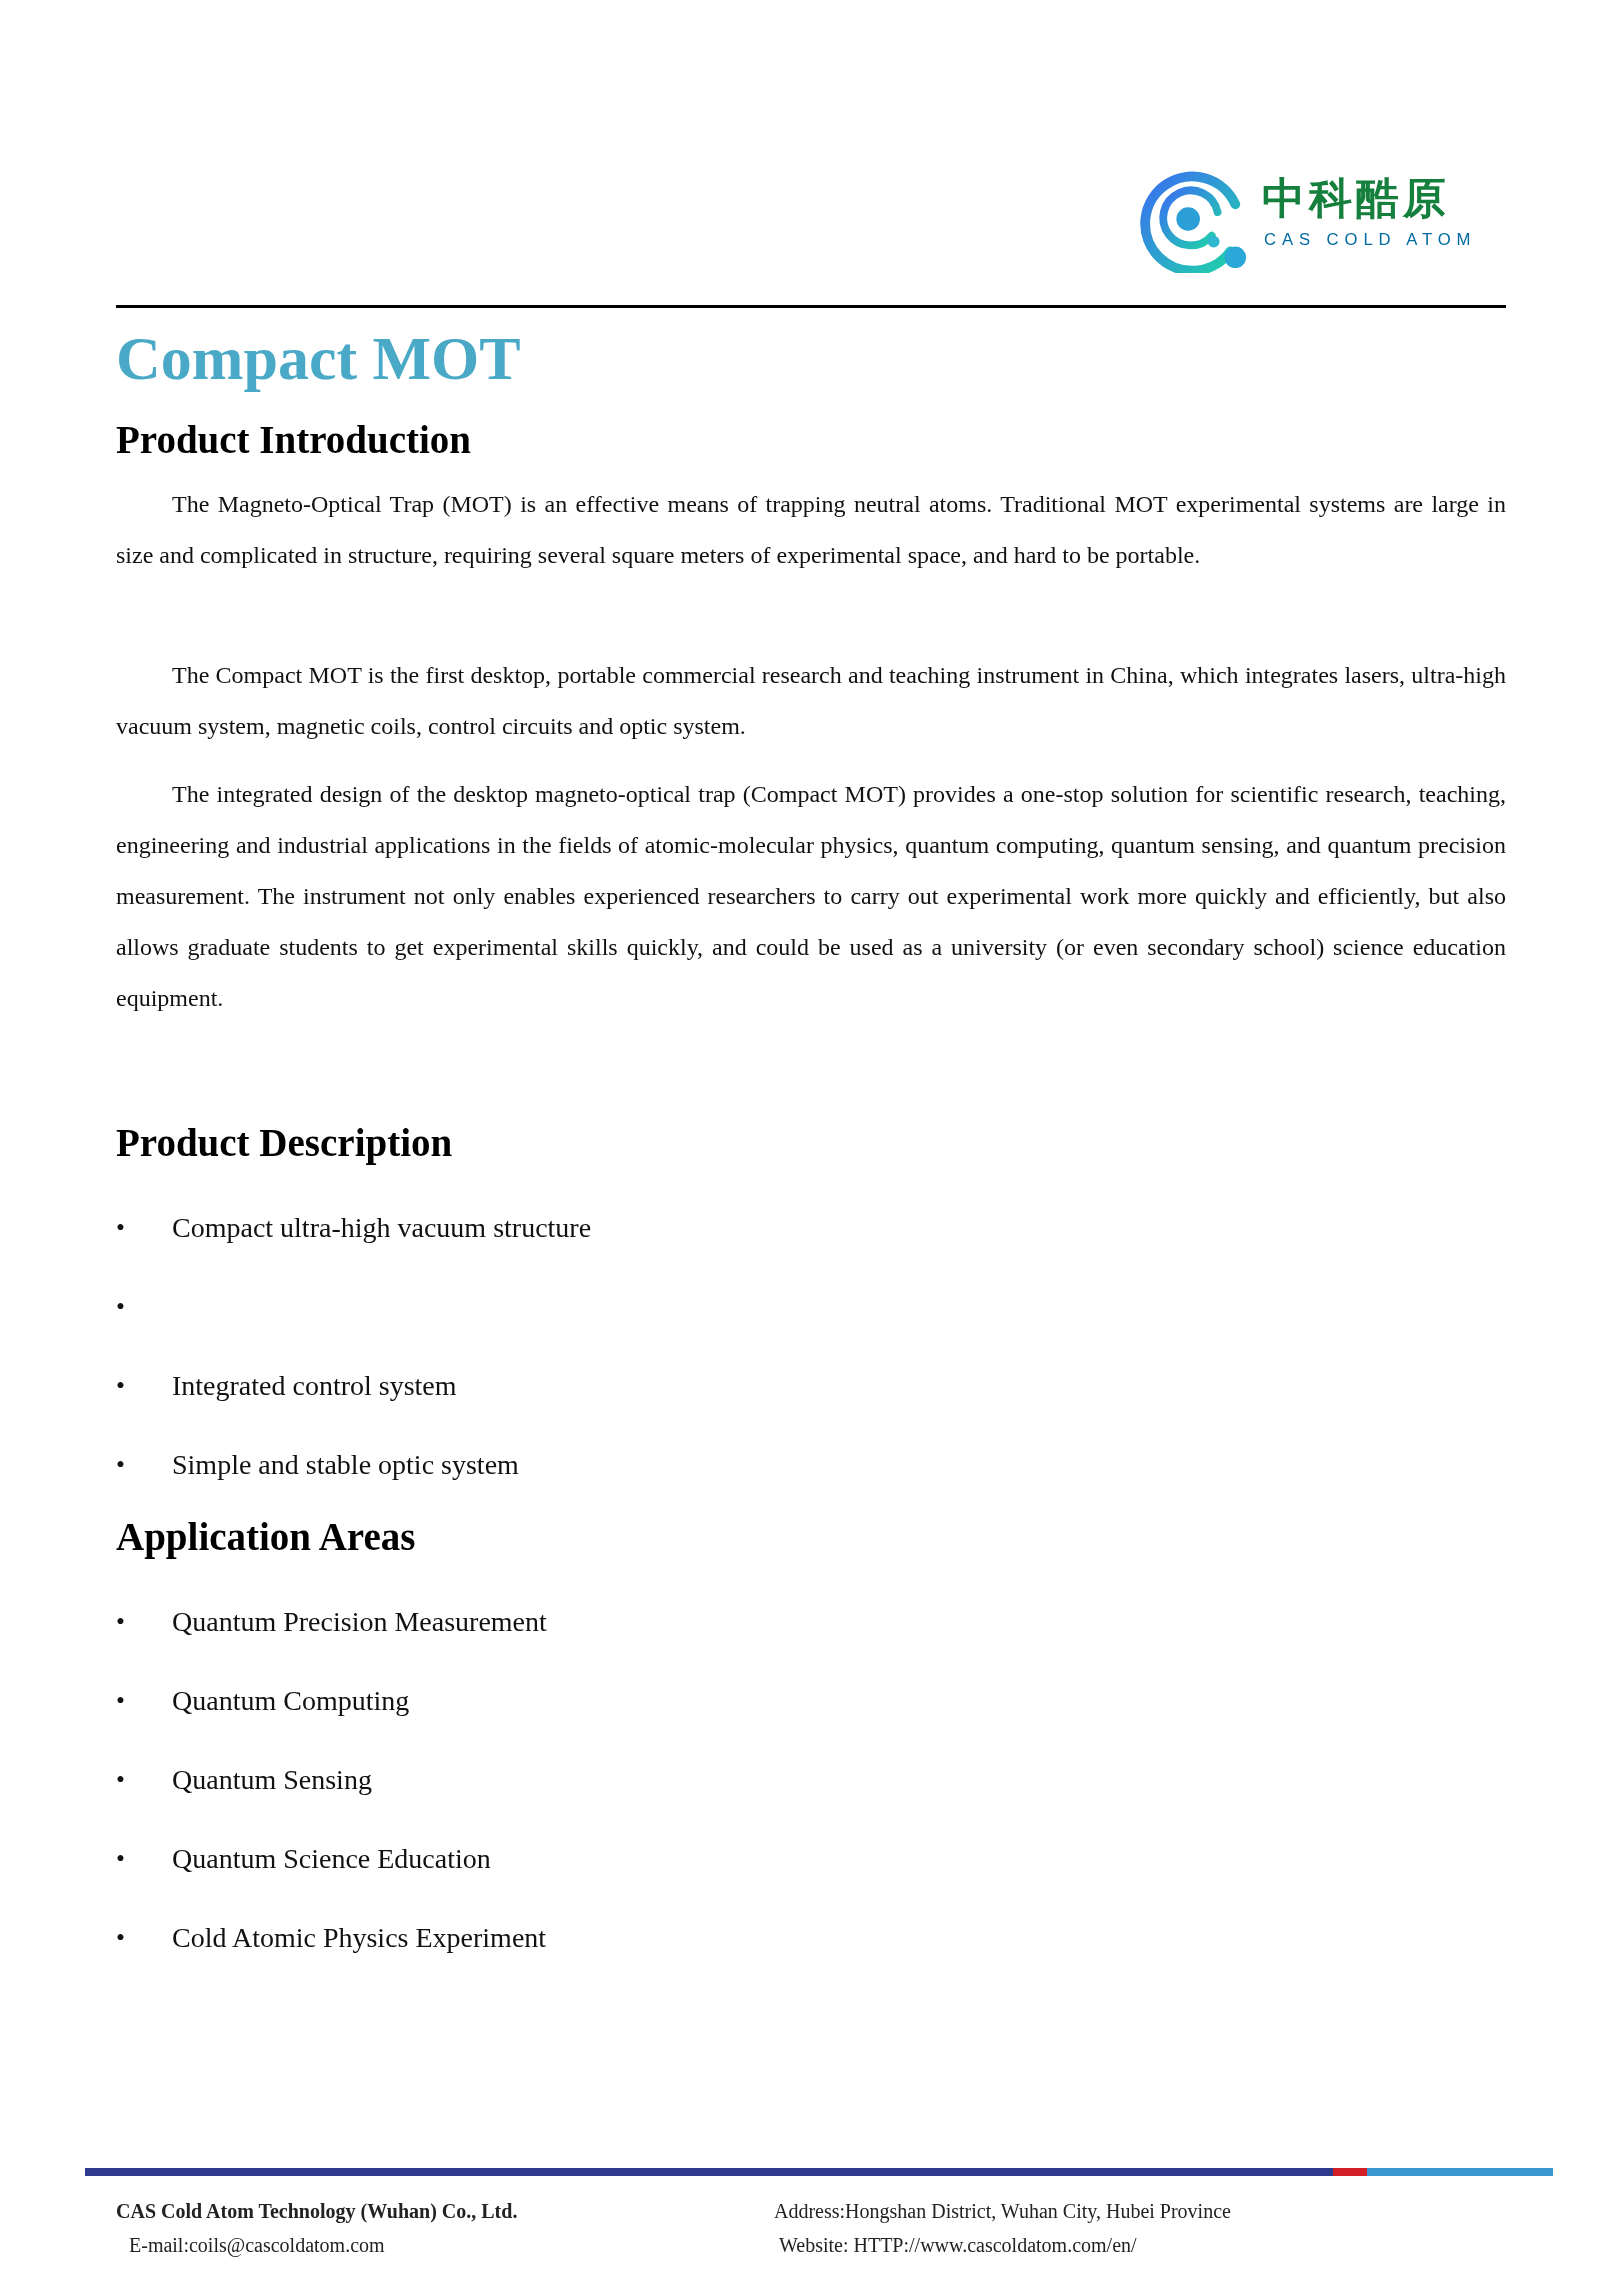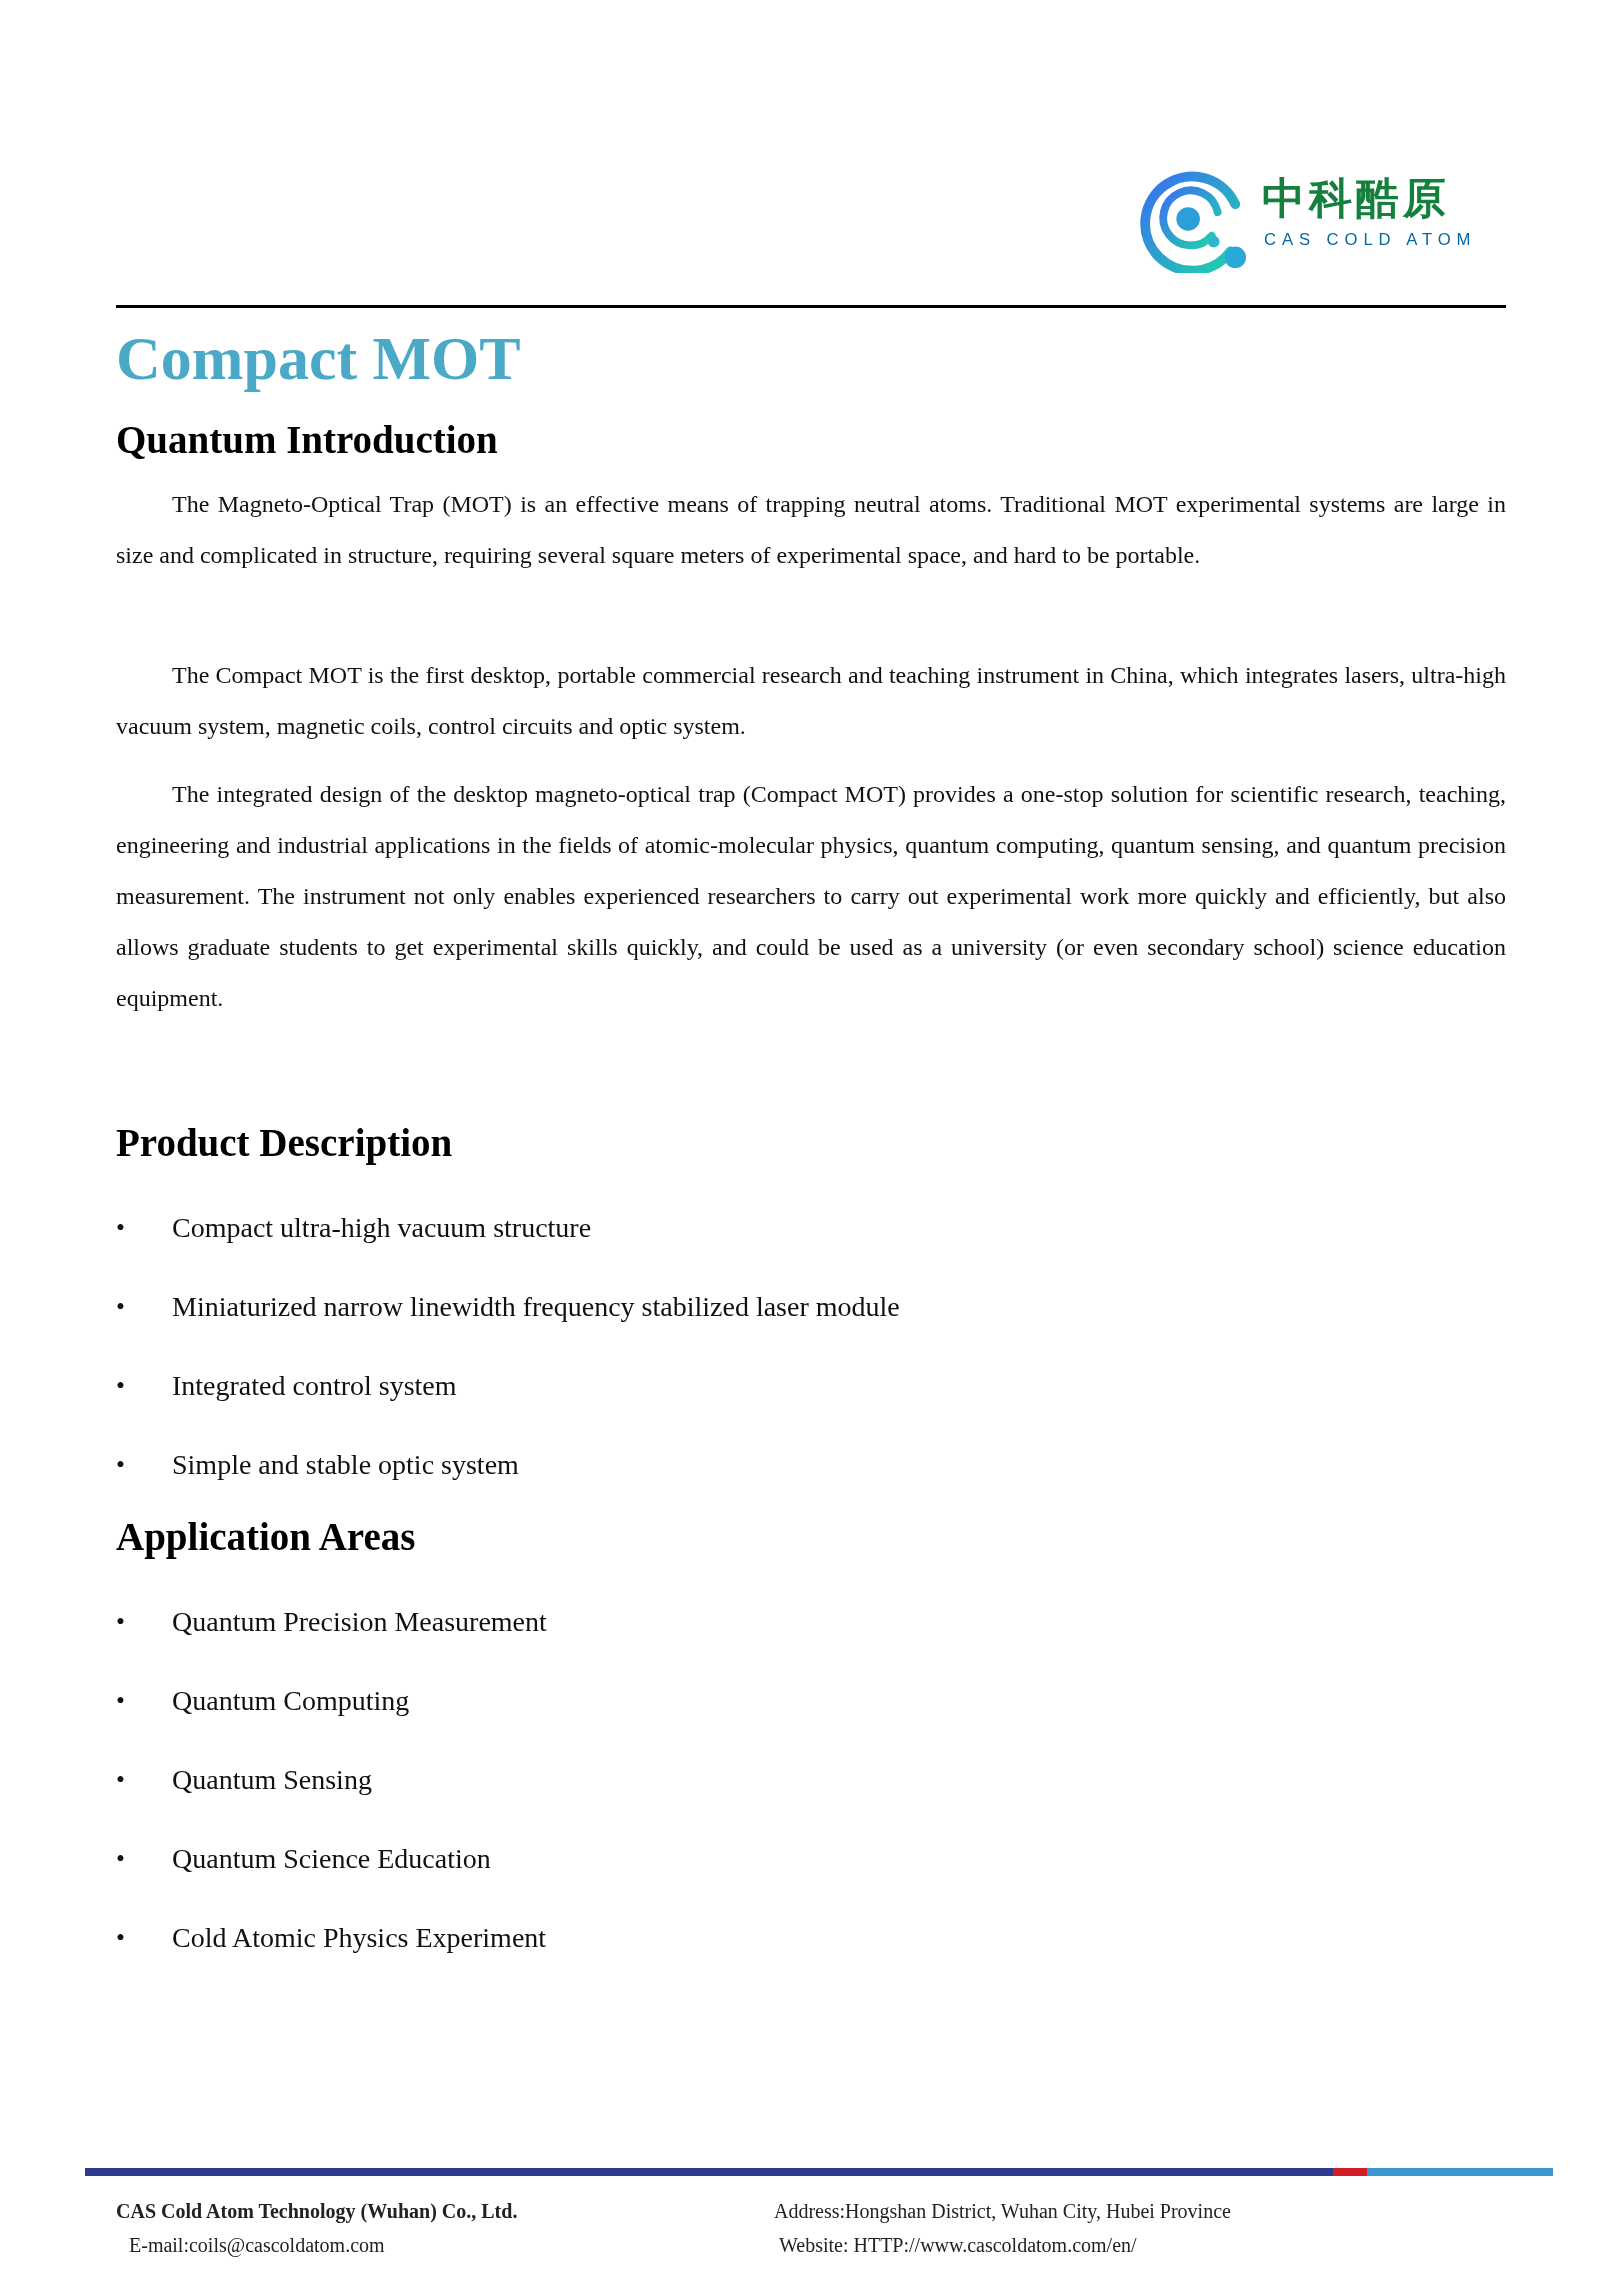--- a/index.html
+++ b/index.html
@@ -42,34 +42,33 @@
     <circle cx="100" cy="94" r="11" fill="#2aa8d8"></circle>
   </svg>
   <div class="logo-cn">中科酷原</div>
   <div class="logo-en">CAS COLD ATOM</div>
 </div>
 
 <div class="top-rule"></div>
 
 <h1 class="title">Compact MOT</h1>
 
-<h2 class="h2" style="top:417px">Quantum Introduction</h2>
+<h2 class="h2" style="top:417px">Product Introduction</h2>
 <p class="para" style="top:479px">The Magneto-Optical Trap (MOT) is an effective means of trapping neutral atoms. Traditional MOT experimental systems are large in size and complicated in structure, requiring several square meters of experimental space, and hard to be portable.</p>
 <p class="para" style="top:650px">The Compact MOT is the first desktop, portable commercial research and teaching instrument in China, which integrates lasers, ultra-high vacuum system, magnetic coils, control circuits and optic system.</p>
 <p class="para" style="top:769px">The integrated design of the desktop magneto-optical trap (Compact MOT) provides a one-stop solution for scientific research, teaching, engineering and industrial applications in the fields of atomic-molecular physics, quantum computing, quantum sensing, and quantum precision measurement. The instrument not only enables experienced researchers to carry out experimental work more quickly and efficiently, but also allows graduate students to get experimental skills quickly, and could be used as a university (or even secondary school) science education equipment.</p>
 
 <h2 class="h2" style="top:1120px">Product Description</h2>
 <ul class="bullets" style="top:1212px">
   <li>
       <span class="dot">•</span>
       <span>Compact ultra-high vacuum structure</span>
     </li>
   <li>
       <span class="dot">•</span>
-      <span>Miniaturized narrow linewidth frequency stabilized laser module</span>
     </li>
   <li>
       <span class="dot">•</span>
       <span>Integrated control system</span>
     </li>
   <li>
       <span class="dot">•</span>
       <span>Simple and stable optic system</span>
     </li>
 </ul>

